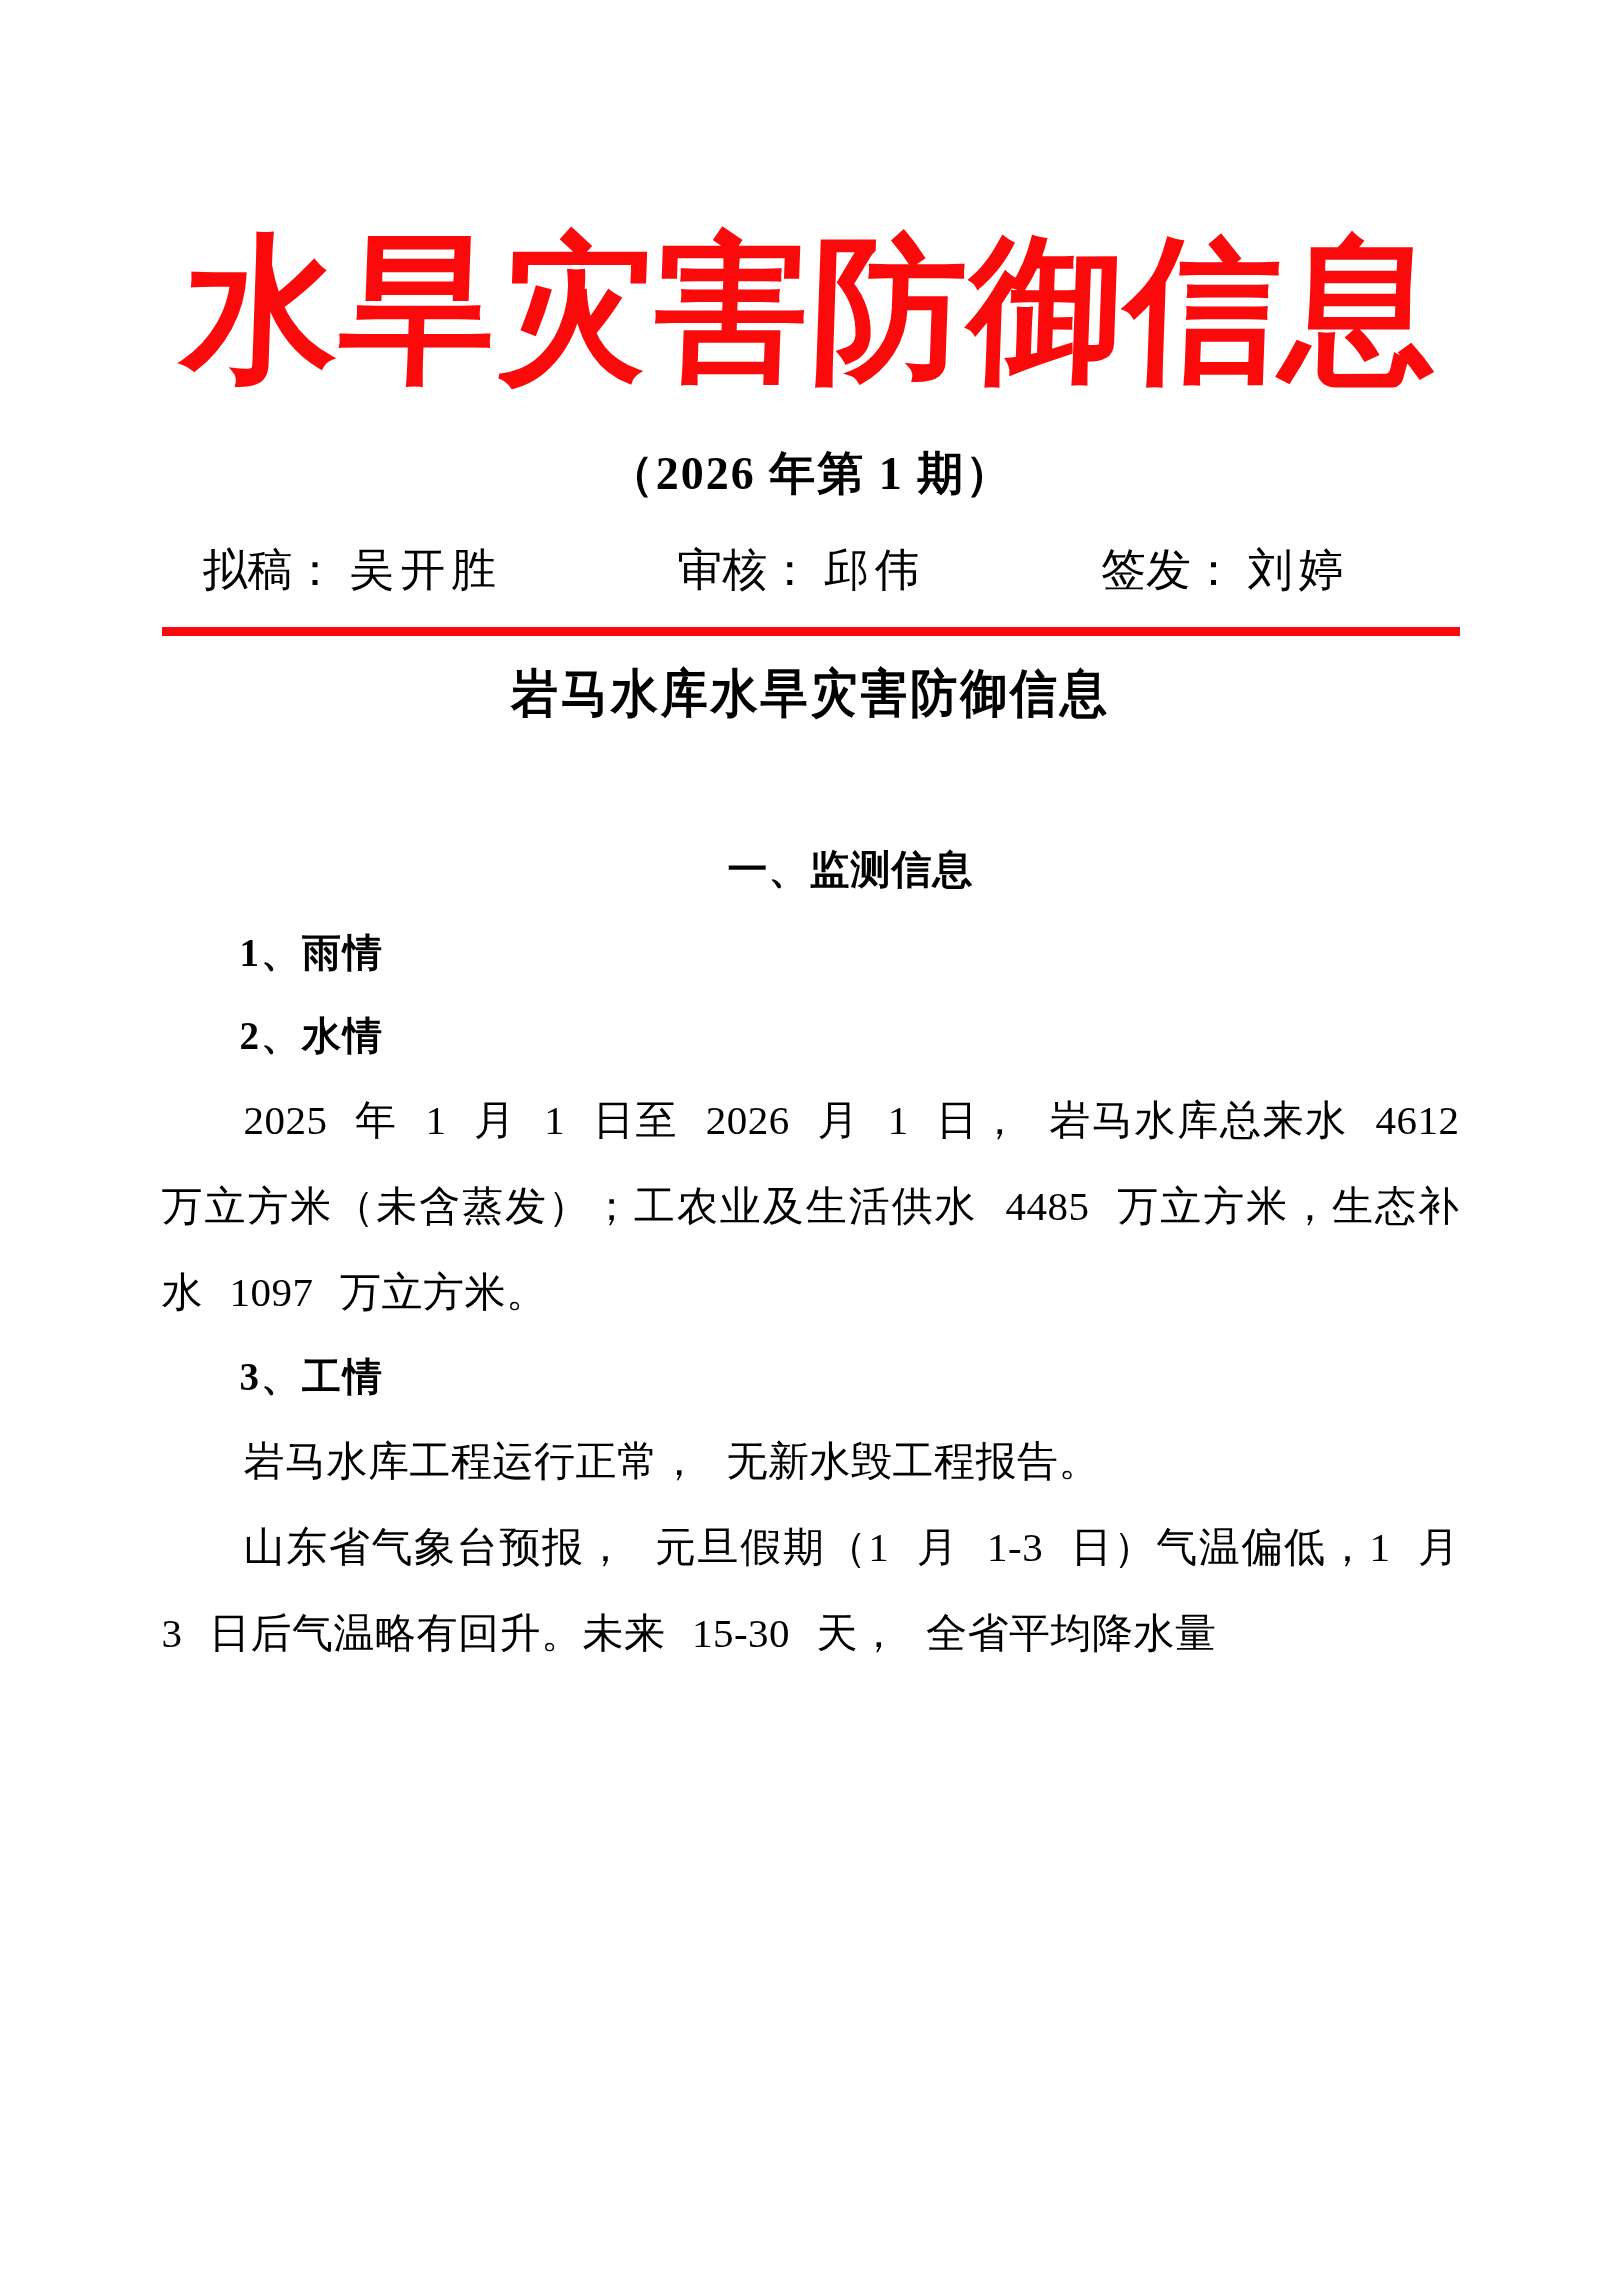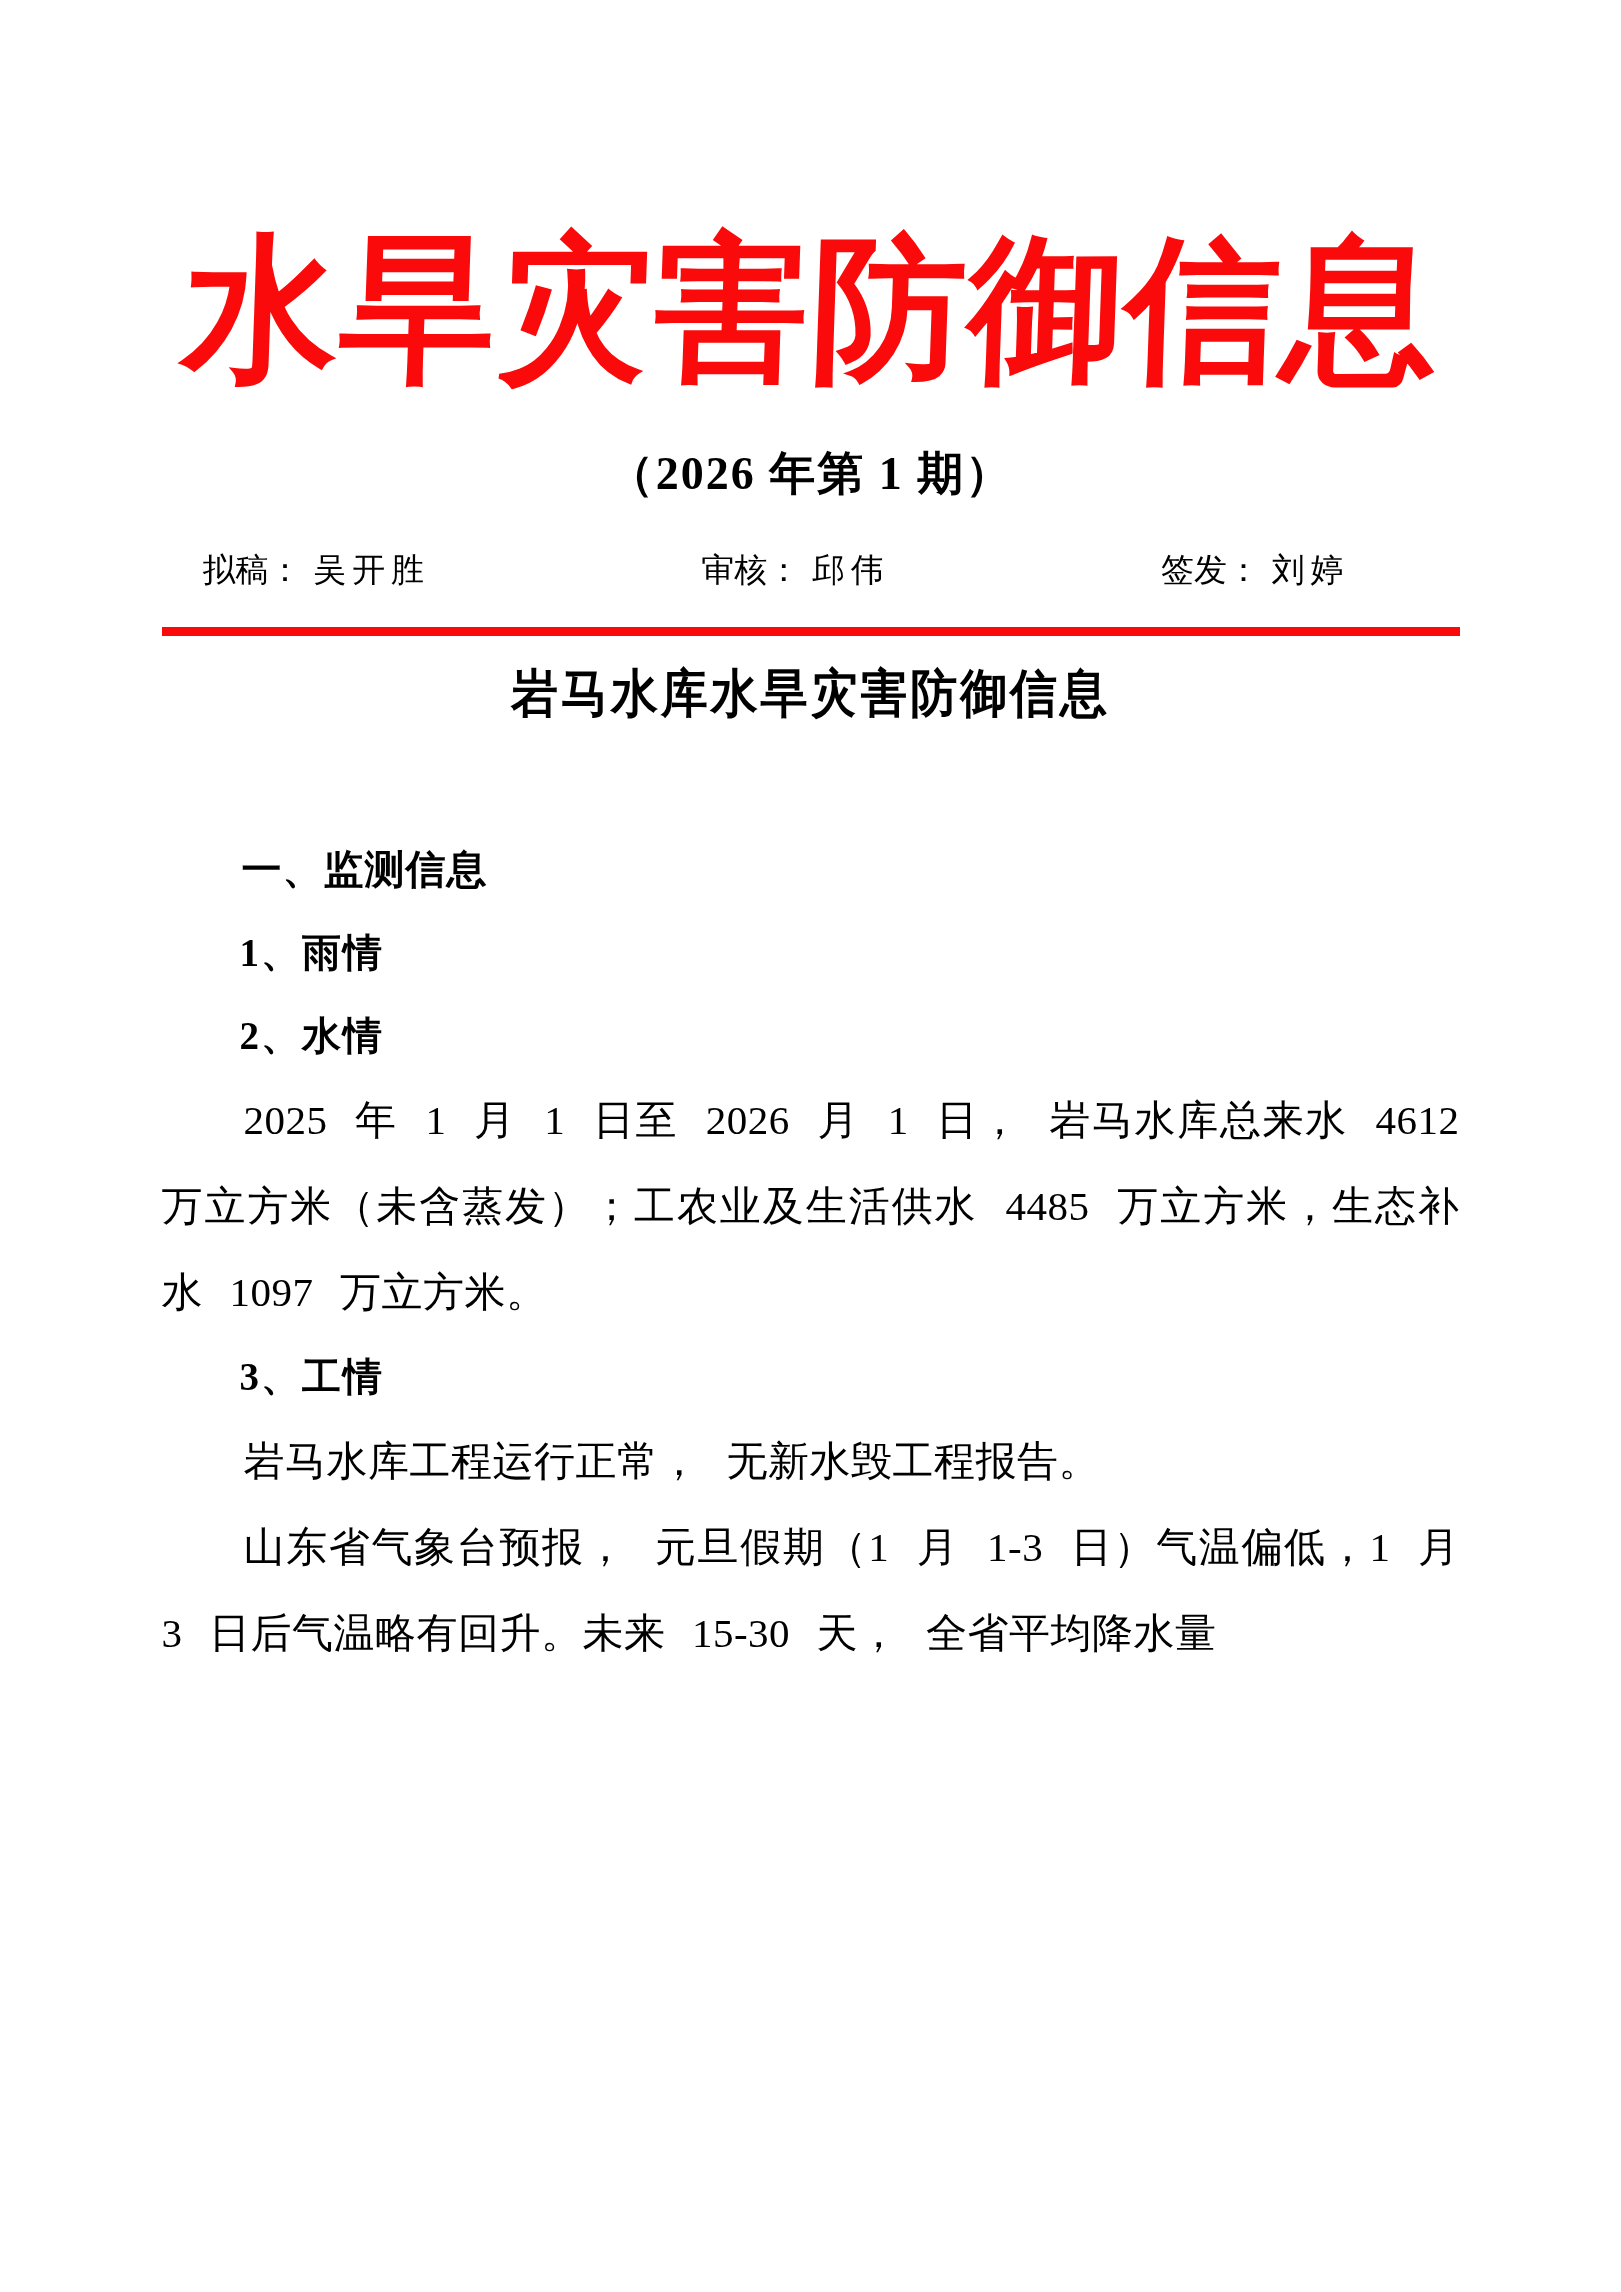--- a/index.html
+++ b/index.html
@@ -28,21 +28,21 @@
   .issue {
     margin-top: 52px;
     font-size: 46px;
     line-height: 1.25;
     font-weight: 700;
     text-align: center;
     letter-spacing: 2px;
   }
   .byline {
     margin-top: 43px;
-    font-size: 33px;
+    font-size: 45px;
     line-height: 51px;
     display: flex;
     justify-content: space-between;
     padding: 0 110px 0 41px;
   }
   .byline .item { white-space: nowrap; }
   .byline .item .name { margin-left: 11.8px; letter-spacing: 5.9px; }
   .red-rule {
     margin-top: 31px;
     height: 8.8px;
@@ -63,20 +63,21 @@
     font-size: 41px;
   }
   .body h2 {
     margin: 0;
     font-family: Liberation Sans, sans-serif;
     font-size: 40px;
     font-weight: 700;
     line-height: 83px;
     text-indent: 2em;
     letter-spacing: 1px;
+    text-align: center;
   }
   .body h3 {
     margin: 0;
     font-size: 39px;
     font-weight: 700;
     line-height: 83px;
     text-indent: 2em;
     letter-spacing: 2px;
   }
   .body p {

